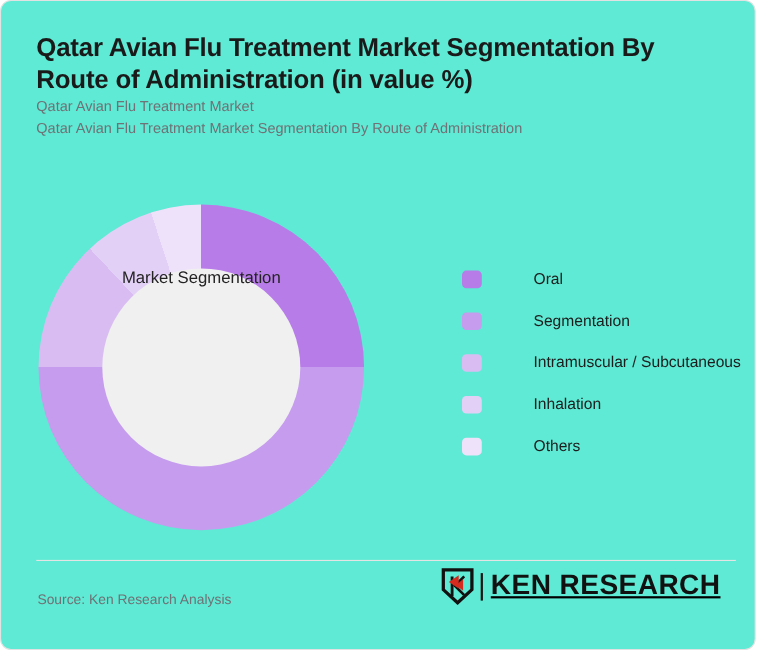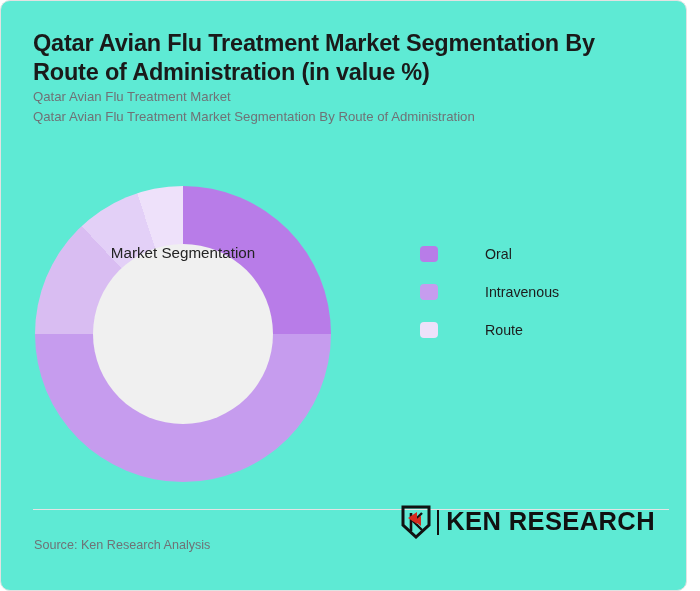--- a/index.html
+++ b/index.html
@@ -120,24 +120,25 @@
     position: absolute;
     left: 33px;
     top: 537px;
     font-size: 12.6px;
     color: #6f7276;
     text-align: center;
   }
   .brand {
     position: absolute;
     right: 31px;
-    top: 504px;
+    top: 515px;
     display: flex;
     align-items: center;
     height: 34px;
+    text-decoration: underline;
   }
   .brand-mark {
     width: 30px;
     height: 34px;
     flex: 0 0 auto;
   }
   .brand-sep {
     width: 2px;
     height: 25px;
     background: #111111;
@@ -182,25 +183,33 @@
     </div>
   </div>
 
   <div class="legend" id="legend">
       <div class="legend-item">
         <span class="legend-swatch" style="background: rgb(184, 124, 232);"></span>
         <span class="legend-label">Oral</span>
       </div>
       <div class="legend-item">
         <span class="legend-swatch" style="background: rgb(198, 156, 238);"></span>
-        <span class="legend-label">Intravenous</span>
+        <span class="legend-label">Segmentation</span>
+      </div>
+      <div class="legend-item">
+        <span class="legend-swatch" style="background: rgb(217, 189, 242);"></span>
+        <span class="legend-label">Intramuscular / Subcutaneous</span>
+      </div>
+      <div class="legend-item">
+        <span class="legend-swatch" style="background: rgb(227, 208, 247);"></span>
+        <span class="legend-label">Inhalation</span>
       </div>
       <div class="legend-item">
         <span class="legend-swatch" style="background: rgb(238, 225, 250);"></span>
-        <span class="legend-label">Route</span>
+        <span class="legend-label">Others</span>
       </div>
     </div>
 
   <div class="divider"></div>
 
   <div class="source">Source: Ken Research Analysis</div>
 
   <div class="brand">
     <svg class="brand-mark" viewBox="0 0 30 34">
       <path d="M2 2 H28 V20 L15 32 L2 20 Z" fill="none" stroke="#111111" stroke-width="3"></path>

